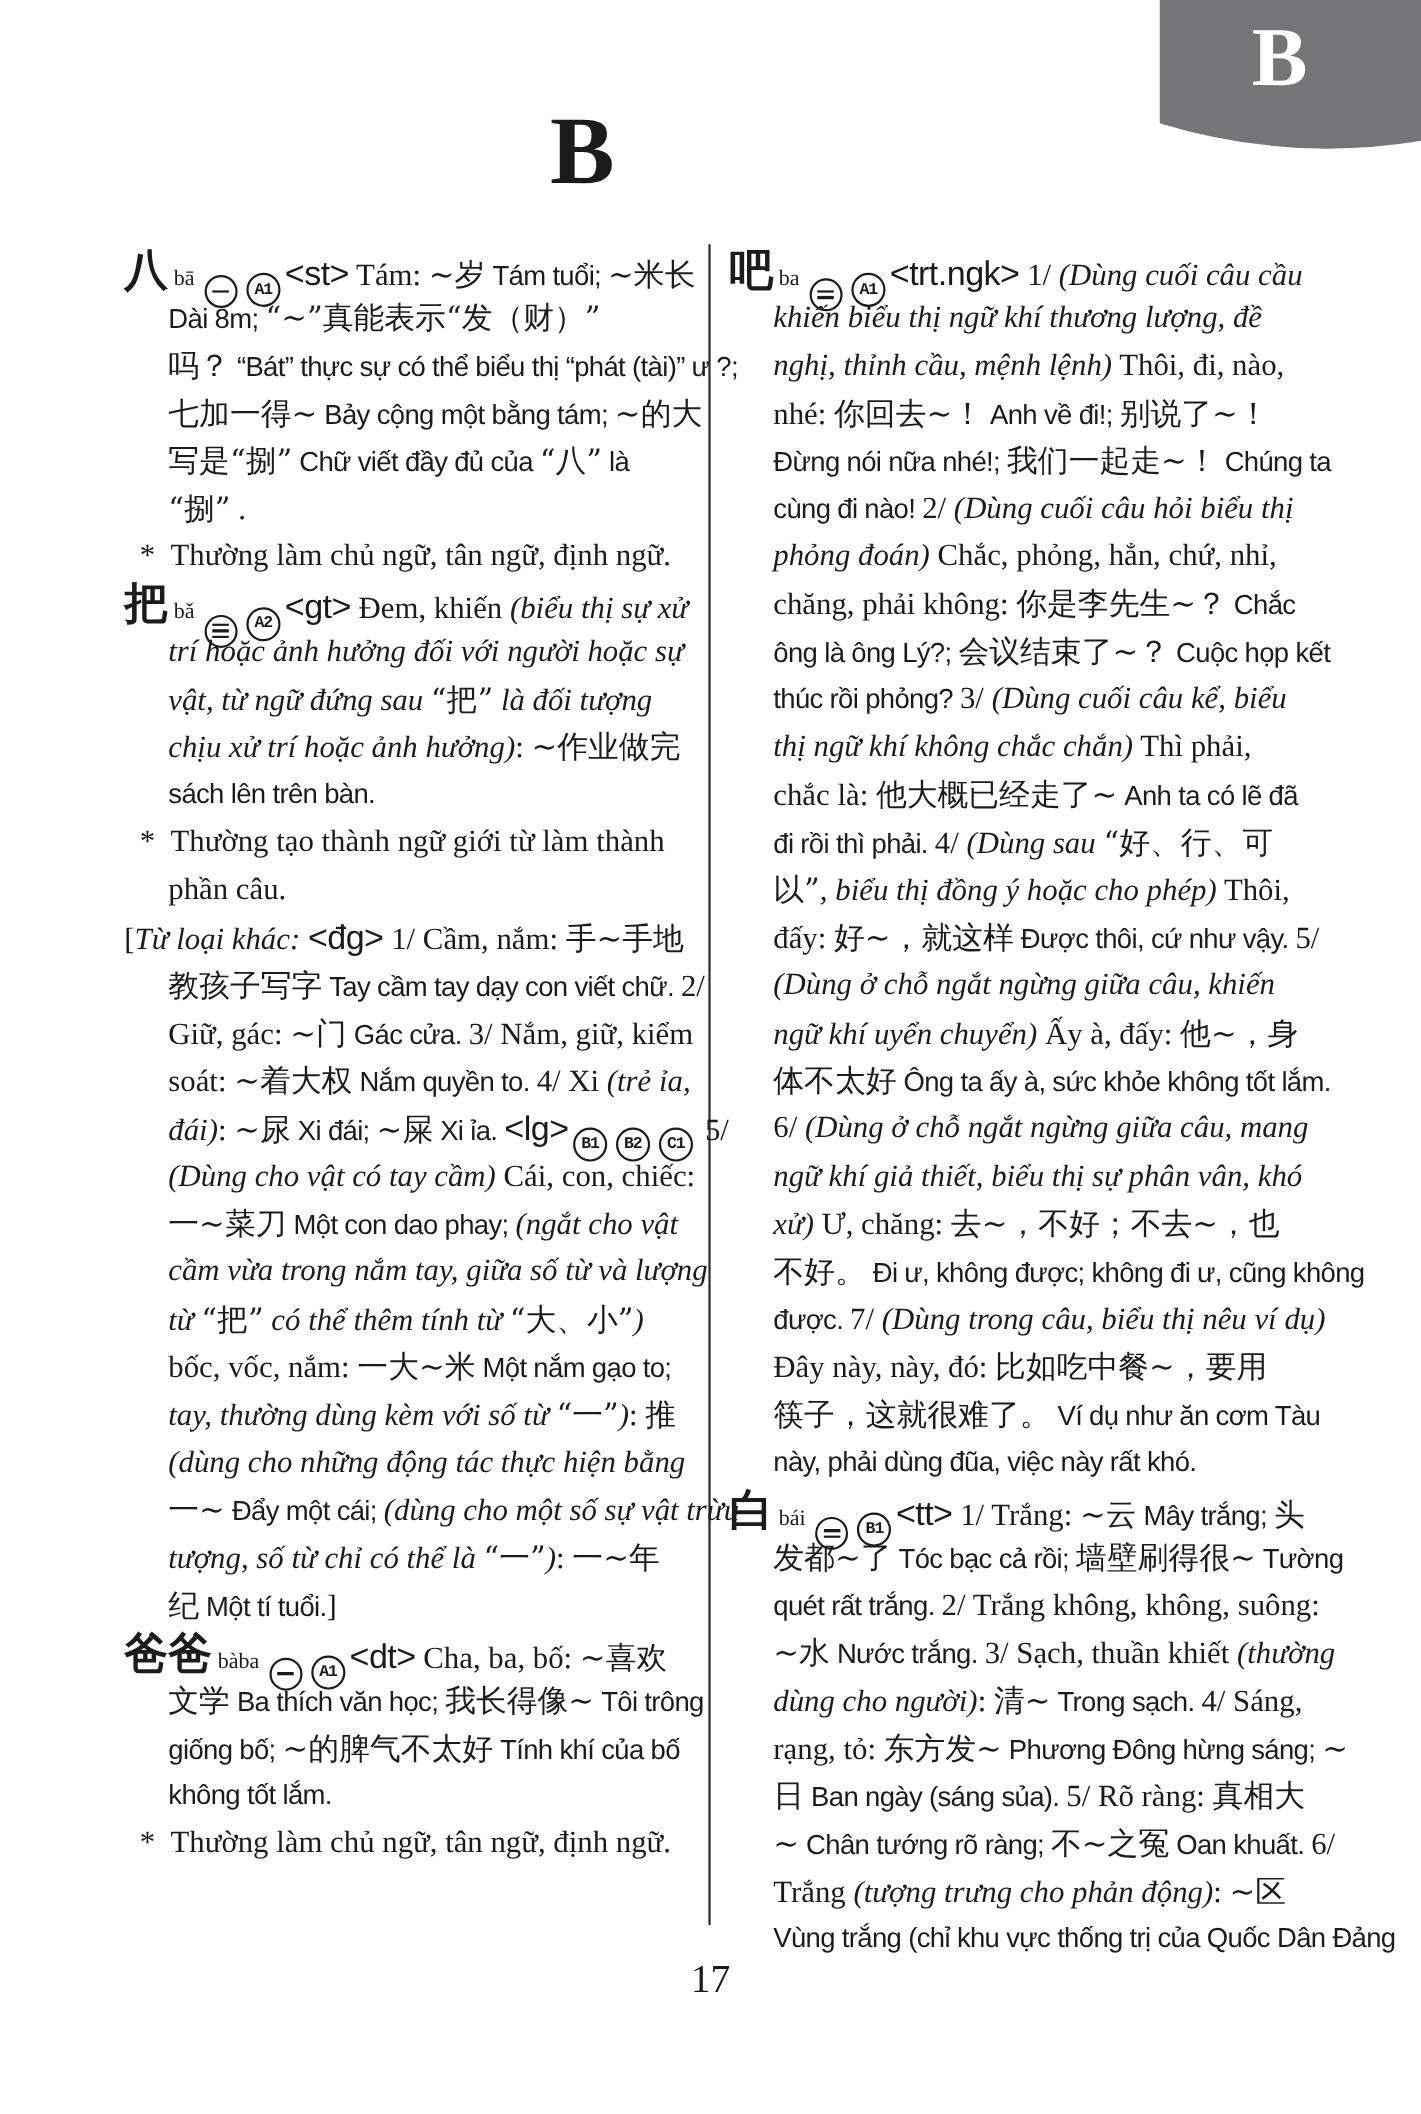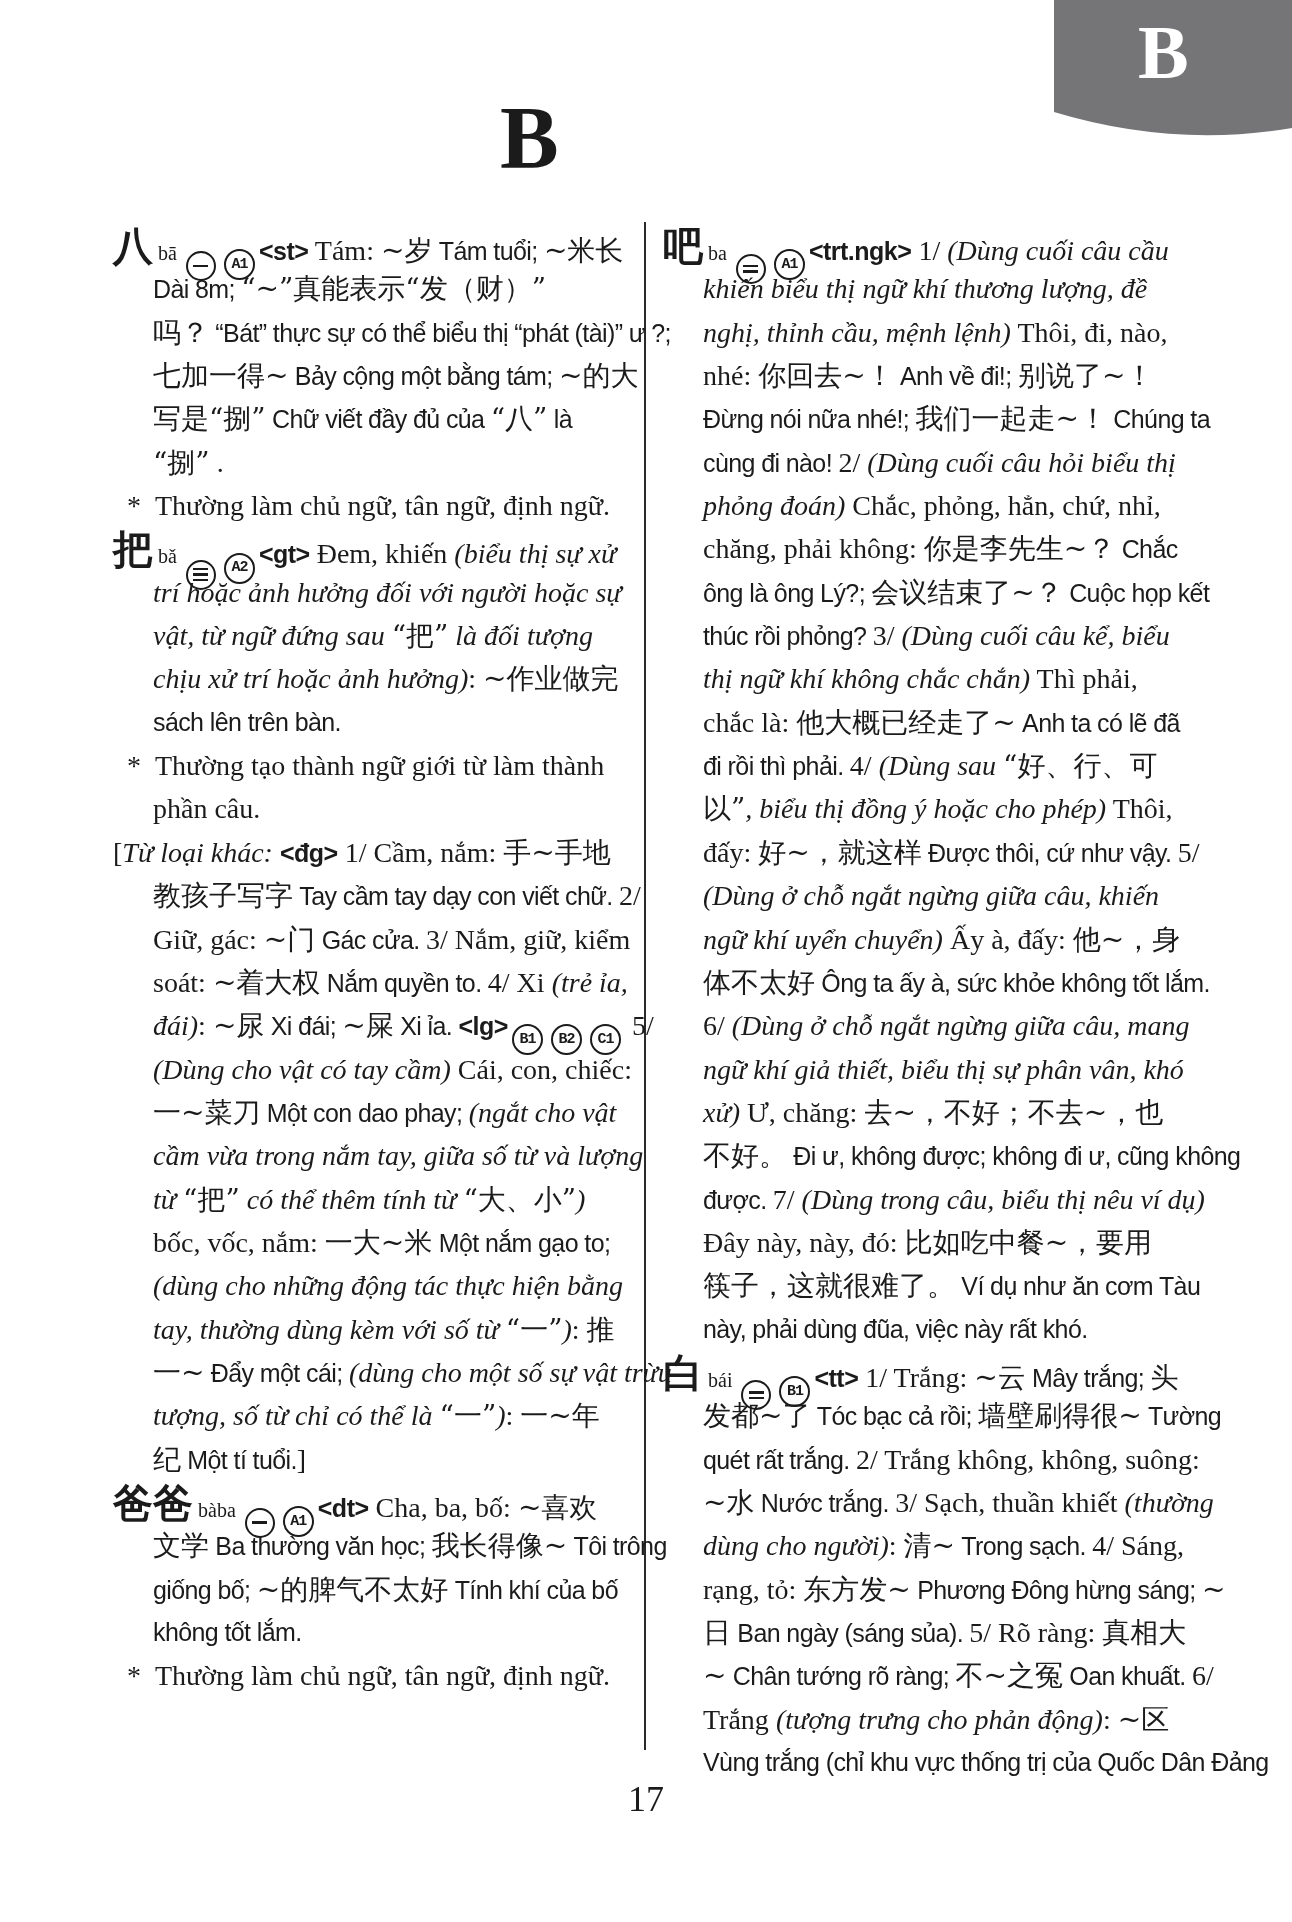--- a/index.html
+++ b/index.html
@@ -16,21 +16,21 @@
   .col-left{left:113px;width:524px;}
   .col-right{left:663px;width:522px;}
   .line{height:43.35px;line-height:43.35px;white-space:nowrap;}
   .ind1{padding-left:40px;}
   .seg-v{font-size:28px;}
   .seg-i{font-size:28px;font-style:italic;}
   .seg-k{font-size:28px;font-family:"DejaVu Serif",serif;}
   .seg-s{font-size:25px;font-family:"Liberation Sans",sans-serif;letter-spacing:-0.6px;}
   .seg-h{font-size:40px;font-weight:bold;font-family:"DejaVu Serif",serif;}
   .seg-p{font-size:20px;}
-  .seg-t{font-size:25px;font-weight:bold;font-family:"Liberation Sans",sans-serif;letter-spacing:-0.5px;}
+  .seg-t{font-size:31px;font-weight:normal;font-family:"Liberation Sans",sans-serif;letter-spacing:-0.5px;}
   .star{display:inline-block;width:28px;margin-left:14px;font-size:28px;}
   .circ{display:inline-flex;flex-direction:column;align-items:center;justify-content:center;
        width:30px;height:30px;border:2.5px solid #1b1b1b;border-radius:50%;vertical-align:-7px;
        margin:0 4px;box-sizing:border-box;gap:3px;}
   .circ .bar{display:block;width:15px;height:2.5px;background:#1b1b1b;}
   .lvl{display:inline-flex;align-items:center;justify-content:center;width:31px;height:31px;
        border:2.5px solid #1b1b1b;border-radius:50%;vertical-align:-8px;margin:0 4px;box-sizing:border-box;
        font-family:Liberation Mono, monospace;font-weight:bold;font-size:15px;letter-spacing:-1px;}
   .page-number{position:absolute;left:586px;top:1778px;width:120px;text-align:center;font-size:36px;}
 </style>
@@ -71,29 +71,29 @@
       <div class="line ind0"><span class="seg-v">[</span><span class="seg-i">Từ loại khác:</span><span class="seg-v"> </span><span class="seg-t">&lt;đg&gt;</span><span class="seg-v"> 1/ Cầm, nắm: </span><span class="seg-k">手~手地</span></div>
       <div class="line ind1"><span class="seg-k">教孩子写字</span><span class="seg-s"> Tay cầm tay dạy con viết chữ. </span><span class="seg-v">2/</span></div>
       <div class="line ind1"><span class="seg-v">Giữ, gác: </span><span class="seg-k">~门</span><span class="seg-s"> Gác cửa. </span><span class="seg-v">3/ Nắm, giữ, kiểm</span></div>
       <div class="line ind1"><span class="seg-v">soát: </span><span class="seg-k">~着大权</span><span class="seg-s"> Nắm quyền to. </span><span class="seg-v">4/ Xi </span><span class="seg-i">(trẻ ỉa,</span></div>
       <div class="line ind1"><span class="seg-i">đái)</span><span class="seg-v">: </span><span class="seg-k">~尿</span><span class="seg-s"> Xi đái; </span><span class="seg-k">~屎</span><span class="seg-s"> Xi ỉa. </span><span class="seg-t">&lt;lg&gt;</span><span class="lvl">B1</span><span class="lvl">B2</span><span class="lvl">C1</span><span class="seg-v"> 5/</span></div>
       <div class="line ind1"><span class="seg-i">(Dùng cho vật có tay cầm)</span><span class="seg-v"> Cái, con, chiếc:</span></div>
       <div class="line ind1"><span class="seg-k">一~菜刀</span><span class="seg-s"> Một con dao phay; </span><span class="seg-i">(ngắt cho vật</span></div>
       <div class="line ind1"><span class="seg-i">cầm vừa trong nắm tay, giữa số từ và lượng</span></div>
       <div class="line ind1"><span class="seg-i">từ </span><span class="seg-k">“把”</span><span class="seg-i"> có thể thêm tính từ </span><span class="seg-k">“大、小”</span><span class="seg-i">)</span></div>
       <div class="line ind1"><span class="seg-v">bốc, vốc, nắm: </span><span class="seg-k">一大~米</span><span class="seg-s"> Một nắm gạo to;</span></div>
+      <div class="line ind1"><span class="seg-i">tay, thường dùng kèm với số từ </span><span class="seg-k">“一”</span><span class="seg-i">)</span><span class="seg-v">: </span><span class="seg-k">推</span></div>
       <div class="line ind1"><span class="seg-i">(dùng cho những động tác thực hiện bằng</span></div>
-      <div class="line ind1"><span class="seg-i">tay, thường dùng kèm với số từ </span><span class="seg-k">“一”</span><span class="seg-i">)</span><span class="seg-v">: </span><span class="seg-k">推</span></div>
       <div class="line ind1"><span class="seg-k">一~</span><span class="seg-s"> Đẩy một cái; </span><span class="seg-i">(dùng cho một số sự vật trừu</span></div>
       <div class="line ind1"><span class="seg-i">tượng, số từ chỉ có thể là </span><span class="seg-k">“一”</span><span class="seg-i">)</span><span class="seg-v">: </span><span class="seg-k">一~年</span></div>
       <div class="line ind1"><span class="seg-k">纪</span><span class="seg-s"> Một tí tuổi.</span><span class="seg-v">]</span></div>
       <div class="line ind0"><span class="seg-h">爸爸</span><span class="seg-p"> bàba </span><span class="circ">
           <span class="bar"></span>
         </span><span class="lvl">A1</span><span class="seg-t">&lt;dt&gt;</span><span class="seg-v"> Cha, ba, bố: </span><span class="seg-k">~喜欢</span></div>
-      <div class="line ind1"><span class="seg-k">文学</span><span class="seg-s"> Ba thường văn học; </span><span class="seg-k">我长得像~</span><span class="seg-s"> Tôi trông</span></div>
+      <div class="line ind1"><span class="seg-k">文学</span><span class="seg-s"> Ba thích văn học; </span><span class="seg-k">我长得像~</span><span class="seg-s"> Tôi trông</span></div>
       <div class="line ind1"><span class="seg-s">giống bố; </span><span class="seg-k">~的脾气不太好</span><span class="seg-s"> Tính khí của bố</span></div>
       <div class="line ind1"><span class="seg-s">không tốt lắm.</span></div>
       <div class="line ind0"><span class="star">*</span><span class="seg-v">Thường làm chủ ngữ, tân ngữ, định ngữ.</span></div>
     </div>
   <div class="col col-right">
       <div class="line ind0"><span class="seg-h">吧</span><span class="seg-p"> ba </span><span class="circ">
           <span class="bar"></span>
           <span class="bar"></span>
         </span><span class="lvl">A1</span><span class="seg-t">&lt;trt.ngk&gt;</span><span class="seg-v"> 1/ </span><span class="seg-i">(Dùng cuối câu cầu</span></div>
       <div class="line ind1"><span class="seg-i">khiến biểu thị ngữ khí thương lượng, đề</span></div>

